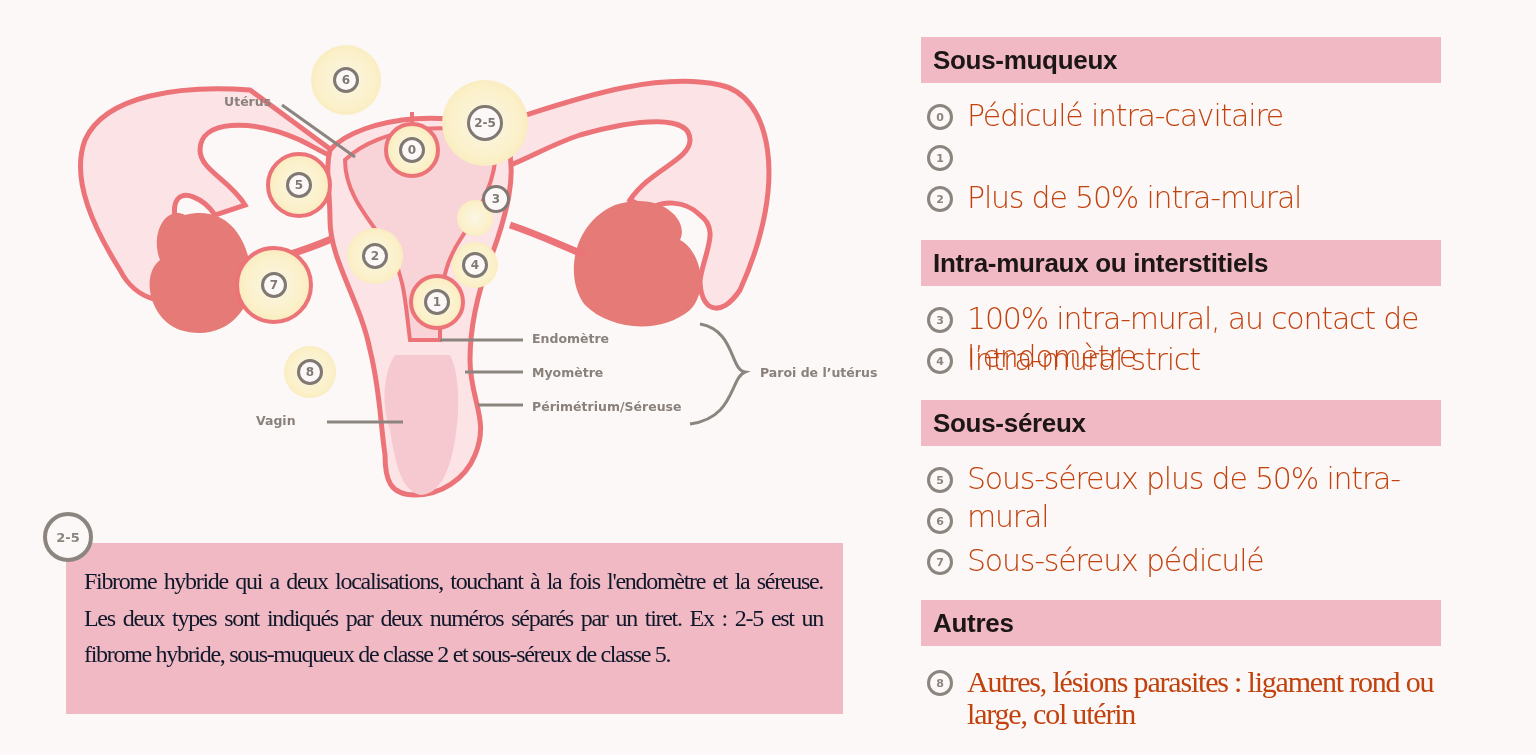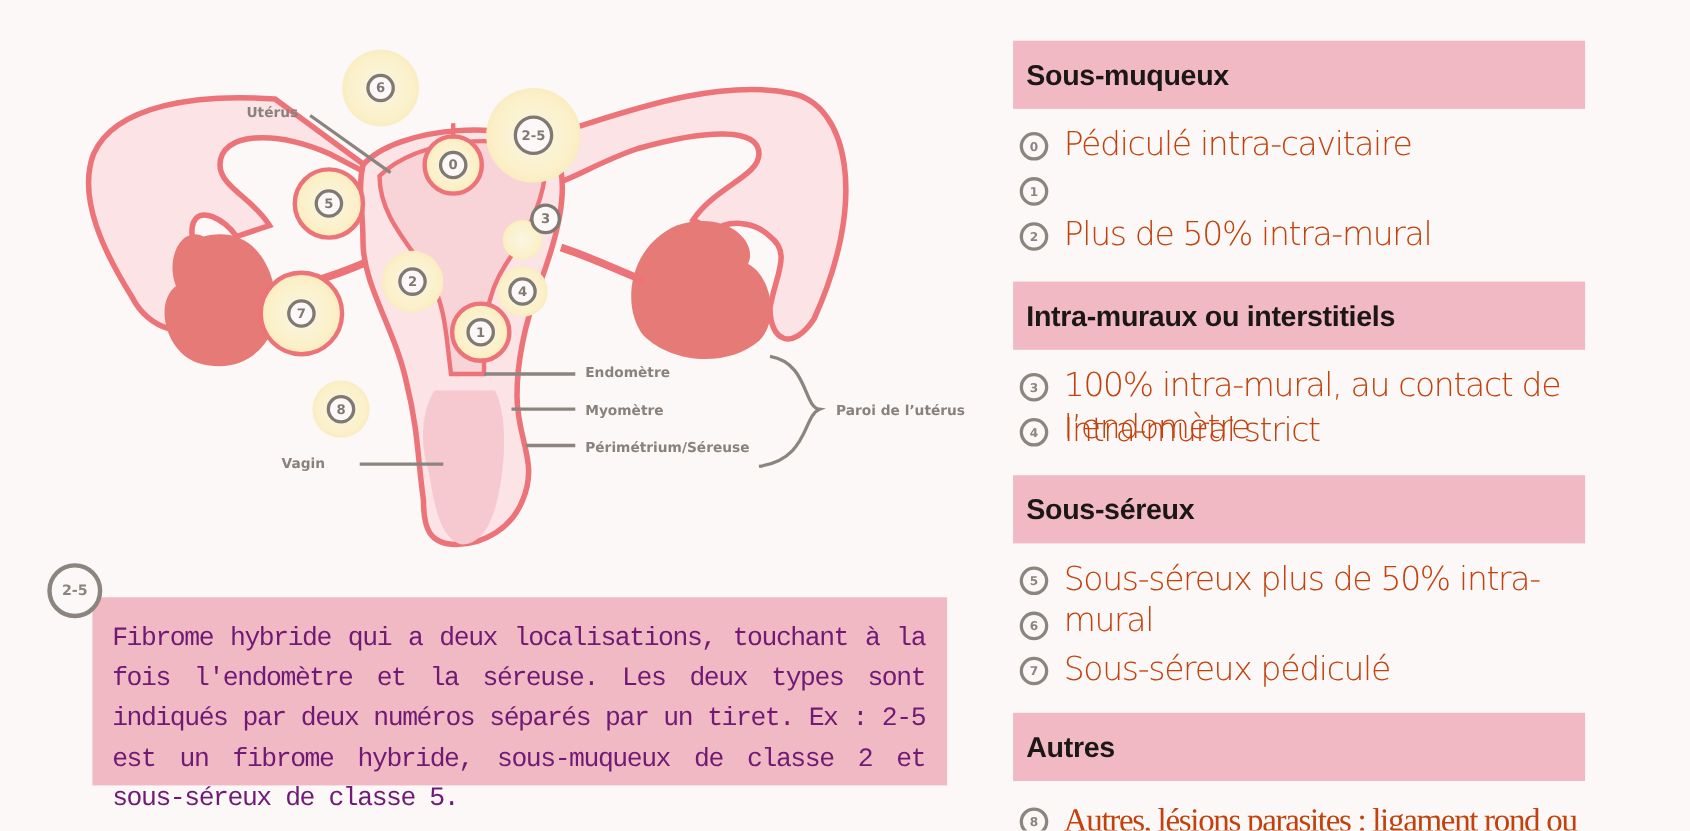--- a/index.html
+++ b/index.html
@@ -24,45 +24,45 @@
   .badge .num {
     width:26px; height:26px; border-radius:50%; border:3px solid #7f7873;
     background:#fbf8f7; box-sizing:border-box;
     display:flex; align-items:center; justify-content:center;
     font-weight:bold; font-size:12px; color:#7f7873;
   }
   .badge .num.wide { width:36px; height:36px; font-size:12px; }
 
   .legend { position:absolute; left:921px; top:37px; width:520px; }
   .section-header {
-    background:#f0b9c3; height:62px; box-sizing:border-box;
+    background:#f0b9c3; height:46px; box-sizing:border-box;
     padding-left:12px; display:flex; align-items:center;
     font-family:"Liberation Sans", sans-serif; font-weight:bold;
     font-size:26px; color:#1c1617; letter-spacing:-0.3px;
   }
   .items { padding:14px 0 0 6px; }
   .item { display:flex; align-items:flex-start; height:41px; }
   .item .circ {
     width:26px; height:26px; border-radius:50%; border:3px solid #8c857f;
     box-sizing:border-box; display:flex; align-items:center; justify-content:center;
     font-weight:bold; font-size:11px; color:#8c857f; margin-top:7px; margin-right:14px;
     flex:0 0 auto;
   }
   .item .txt {
     font-family:"DejaVu Sans", sans-serif; font-size:30px; color:#c2410c;
     letter-spacing:-1.2px; line-height:38px; font-weight:300;
   }
   .item.tall { height:auto; }
   .item.tall .txt { line-height:32px;font-family:Liberation Serif, serif; }
 
   .note {
-    position:absolute; left:84px; top:543px; width:777px; height:171px;
+    position:absolute; left:66px; top:543px; width:777px; height:171px;
     background:#f0b9c3; box-sizing:border-box; padding:20px 20px 0 18px;
-    font-family:Liberation Mono, monospace; font-size:24px; line-height:36.5px;
-    color:#701a75; letter-spacing:-1.3px; text-align:justify;
+    font-family:Liberation Serif, serif; font-size:24px; line-height:36.5px;
+    color:#0f172a; letter-spacing:-1.3px; text-align:justify;
   }
   .note-badge {
     position:absolute; left:43px; top:512px; width:50px; height:50px; border-radius:50%;
     border:4px solid #8c857f; background:#fbf8f7; box-sizing:border-box;
     display:flex; align-items:center; justify-content:center;
     font-weight:bold; font-size:13px; color:#8c857f;
   }
 </style>
 </head>
 <body>

